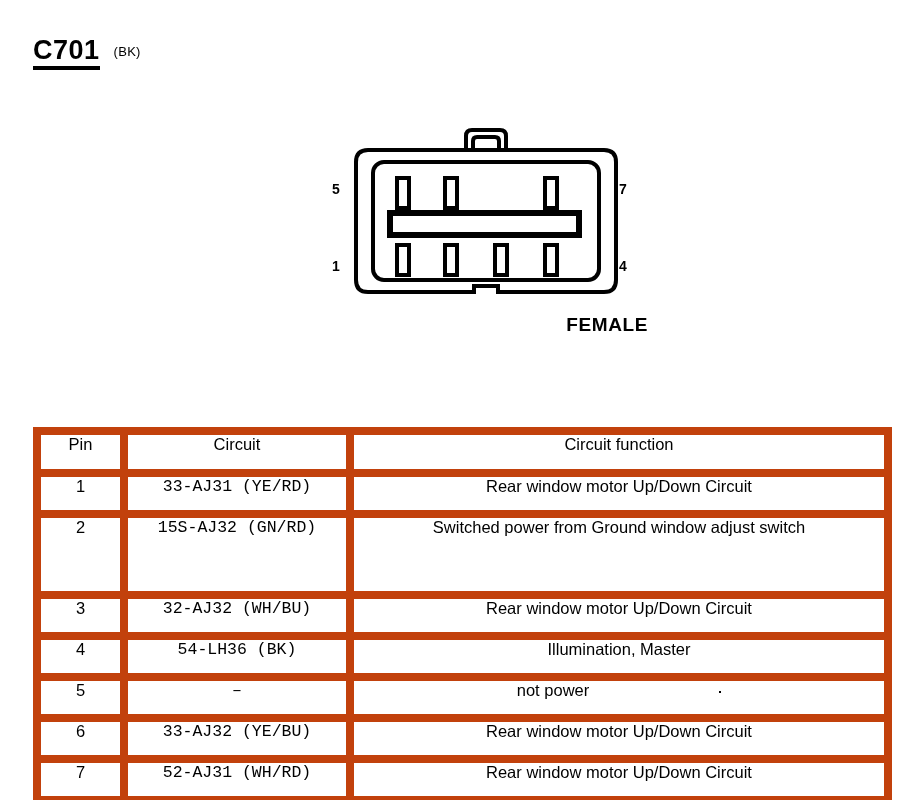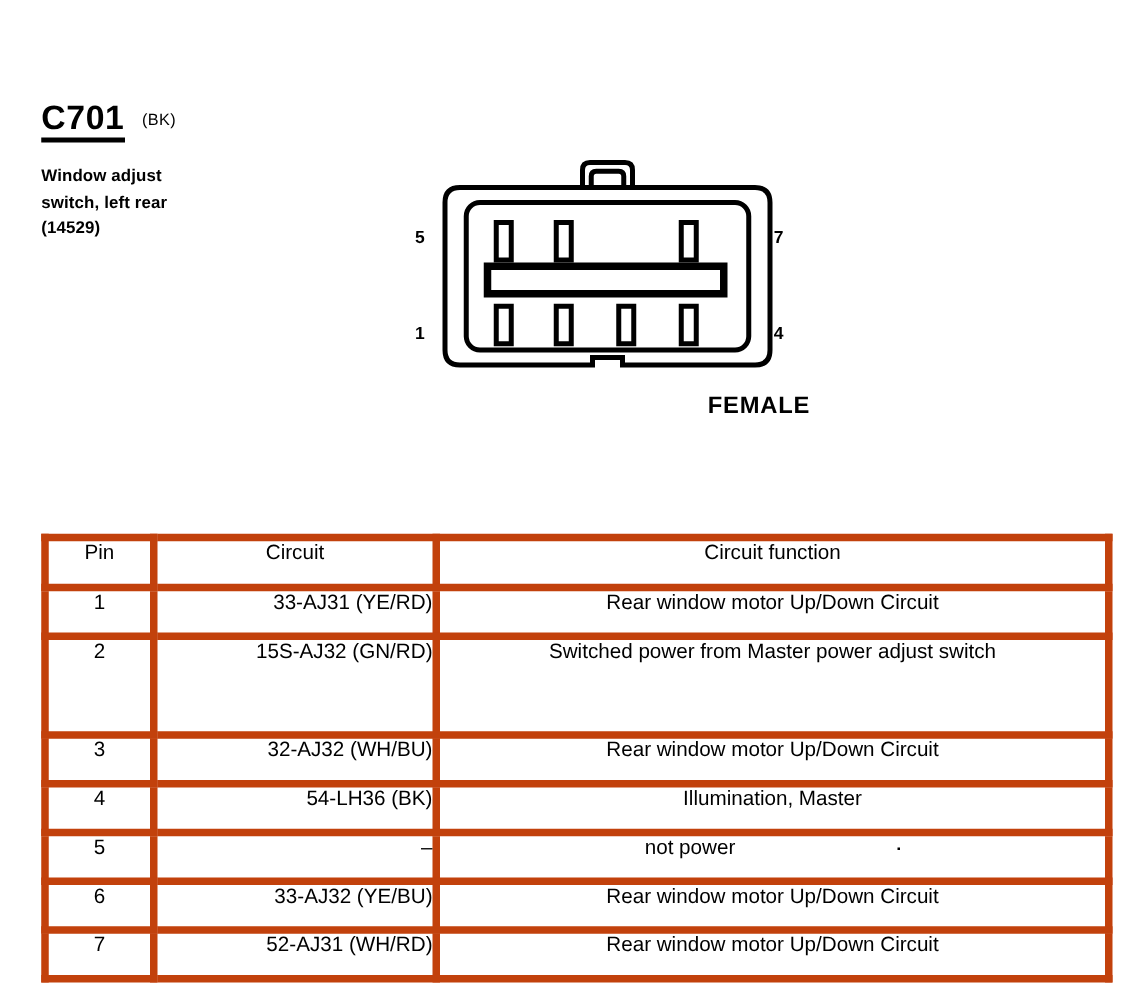--- a/index.html
+++ b/index.html
@@ -20,21 +20,20 @@
   #header-block {
     position: absolute;
     left: 33px;
     top: 36px;
     width: 280px;
   }
   #connector-id-row {
     display: flex;
     align-items: baseline;
     gap: 14px;
-    margin-top: 44px;
   }
   #connector-id {
     font-size: 27px;
     font-weight: bold;
     letter-spacing: 0.5px;
     border-bottom: 4px solid #000;
     padding-bottom: 2px;
     line-height: 1.05;
   }
   #connector-color-code {
@@ -95,21 +94,21 @@
     left: 33px;
     top: 427px;
     width: 851px;
   }
   table#pin-table {
     border-collapse: collapse;
     width: 851px;
     table-layout: fixed;
   }
   table#pin-table td, table#pin-table th {
-    border: 6px solid #c2410c;
+    border: 8px solid #c2410c;
     padding: 0;
     vertical-align: top;
     font-size: 16.5px;
     font-weight: normal;
   }
   col.col-pin      { width: 87px; }
   col.col-circuit  { width: 226px; }
   col.col-function { width: 538px; }
 
   thead th {
@@ -118,22 +117,23 @@
     height: 34px;
     text-align: center;
     vertical-align: middle;
   }
   tbody td { height: 33px; }
   tbody td.cell-pin {
     text-align: center;
     padding-top: 6px;
   }
   tbody td.cell-circuit {
-    text-align: right;
+    text-align: center;
     padding-top: 6px;
+    font-family: Liberation Mono, monospace;
   }
   tbody td.cell-function {
     text-align: center;
     padding-left: 12px;
     padding-top: 6px;
   }
   tr.row-tall td { height: 73px; }
 
   .stray-dot {
     display: inline-block;
@@ -144,25 +144,20 @@
     margin-left: 130px;
   }
 </style>
 </head>
 <body>
 
 <div id="header-block">
   <div id="connector-id-row">
     <span id="connector-id">C701</span>
     <span id="connector-color-code">(BK)</span>
-  </div>
-  <div id="description">
-    <div>Window adjust</div>
-    <div>switch, left rear</div>
-    <div>(14529)</div>
   </div>
 </div>
 
 <div id="connector-figure">
 
   <svg id="connector-svg" width="330" height="180" viewBox="0 0 330 180">
 
     <path d="M 148 22 L 148 8 Q 148 2 154 2 L 182 2 Q 188 2 188 8 L 188 22" fill="none" stroke="#000" stroke-width="4"></path>
 
     <path d="M 155 22 L 155 13 Q 155 9 159 9 L 177 9 Q 181 9 181 13 L 181 22" fill="none" stroke="#000" stroke-width="4"></path>
@@ -210,21 +205,21 @@
     </thead>
     <tbody id="pin-table-body">
       <tr>
         <td class="cell-pin">1</td>
         <td class="cell-circuit">33-AJ31 (YE/RD)</td>
         <td class="cell-function">Rear window motor Up/Down Circuit</td>
       </tr>
       <tr class="row-tall">
         <td class="cell-pin">2</td>
         <td class="cell-circuit">15S-AJ32 (GN/RD)</td>
-        <td class="cell-function">Switched power from Master power adjust switch</td>
+        <td class="cell-function">Switched power from Ground window adjust switch</td>
       </tr>
       <tr>
         <td class="cell-pin">3</td>
         <td class="cell-circuit">32-AJ32 (WH/BU)</td>
         <td class="cell-function">Rear window motor Up/Down Circuit</td>
       </tr>
       <tr>
         <td class="cell-pin">4</td>
         <td class="cell-circuit">54-LH36 (BK)</td>
         <td class="cell-function">Illumination, Master</td>

